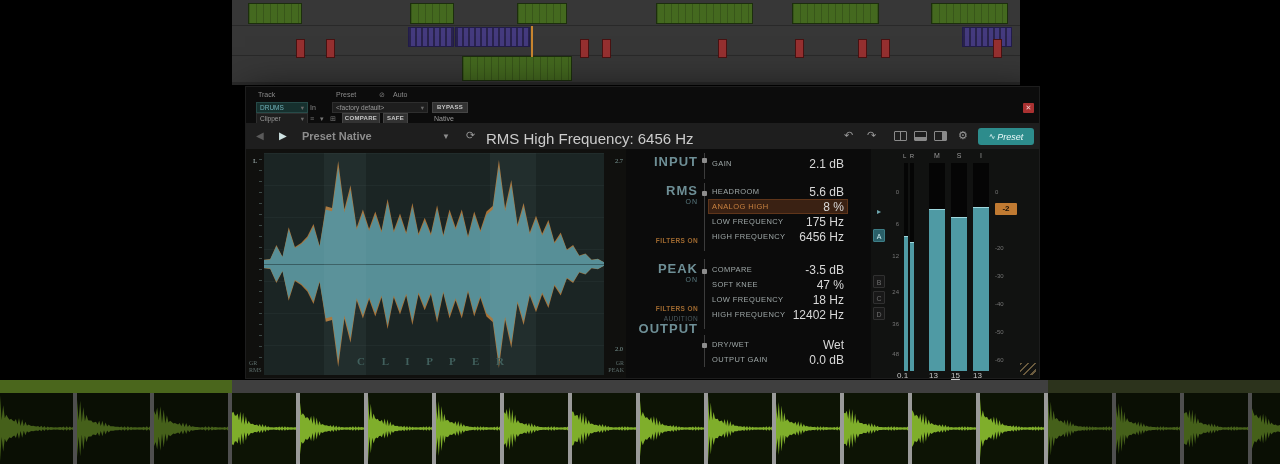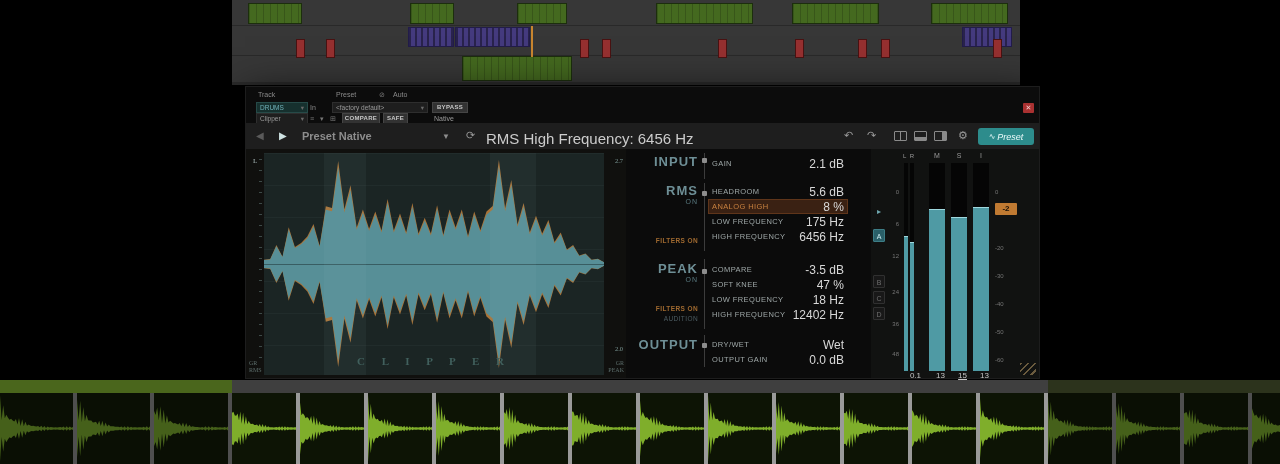--- a/index.html
+++ b/index.html
@@ -95,21 +95,21 @@
   .snap.active{background:#2a5f68;color:#cfeef2;border-color:#3d7d86;}
   .snap.play{border:none;background:none;color:#6fa8b0;font-size:8px;}
   .pair-label{position:absolute;left:30px;top:4px;width:16px;text-align:center;font-size:6px;color:#9a9a9a;letter-spacing:1px;}
   .glabel{position:absolute;top:3px;width:16px;text-align:center;font-size:7px;color:#9a9a9a;}
   .scale-num{position:absolute;font-size:6px;color:#757575;width:14px;text-align:right;}
   .mbar{position:absolute;top:14px;height:208px;background:#050505;}
   .mbar .fill{position:absolute;left:0;right:0;bottom:0;background:#4f9aa4;}
   .mbar .fill::before{content:'';position:absolute;top:0;left:0;right:0;height:1px;background:#9fd8de;}
   .badge{position:absolute;left:124px;top:54px;width:22px;height:12px;background:#c07a32;color:#1b1208;
          font-size:8px;font-weight:bold;line-height:12px;text-align:center;border-radius:1px;}
-  .readout{position:absolute;top:222px;font-size:8px;color:#c5c5c5;text-align:right;}
+  .readout{position:absolute;top:222px;font-size:8px;color:#c5c5c5;text-align:left;}
   .grip{position:absolute;right:3px;bottom:3px;width:16px;height:12px;
         background:repeating-linear-gradient(135deg,#6b5b3e 0 2px,transparent 2px 5px);}
 
   
   .bottom{position:absolute;left:0;top:380px;width:1280px;height:84px;}
   .bottom-header{display:flex;height:13px;}
   .bh-seg{height:13px;}
   .cells{position:absolute;left:0;top:13px;right:0;bottom:0;display:flex;overflow:hidden;}
   .cell{position:relative;flex:none;box-sizing:border-box;background:#0d1405;border-right:4px solid #9a9a9a;overflow:hidden;}
   .cell.dim{background:#0a0f04;border-right-color:#4f4f4f;}
@@ -274,21 +274,21 @@
       </div>
       <div class="prow" style="top:144px">
         <span class="plabel">LOW FREQUENCY</span>
         <span class="pvalue">18 Hz</span>
       </div>
       <div class="prow" style="top:159px">
         <span class="plabel">HIGH FREQUENCY</span>
         <span class="pvalue">12402 Hz</span>
       </div>
 
-      <div class="sec-label" style="top:188px">OUTPUT</div>
+      <div class="sec-label" style="top:172px">OUTPUT</div>
       <div class="vslider" style="top:186px;height:32px">
           <div class="knob" style="top:8px"></div>
         </div>
       <div class="prow" style="top:189px">
         <span class="plabel">DRY/WET</span>
         <span class="pvalue">Wet</span>
       </div>
       <div class="prow" style="top:204px">
         <span class="plabel">OUTPUT GAIN</span>
         <span class="pvalue">0.0 dB</span>

